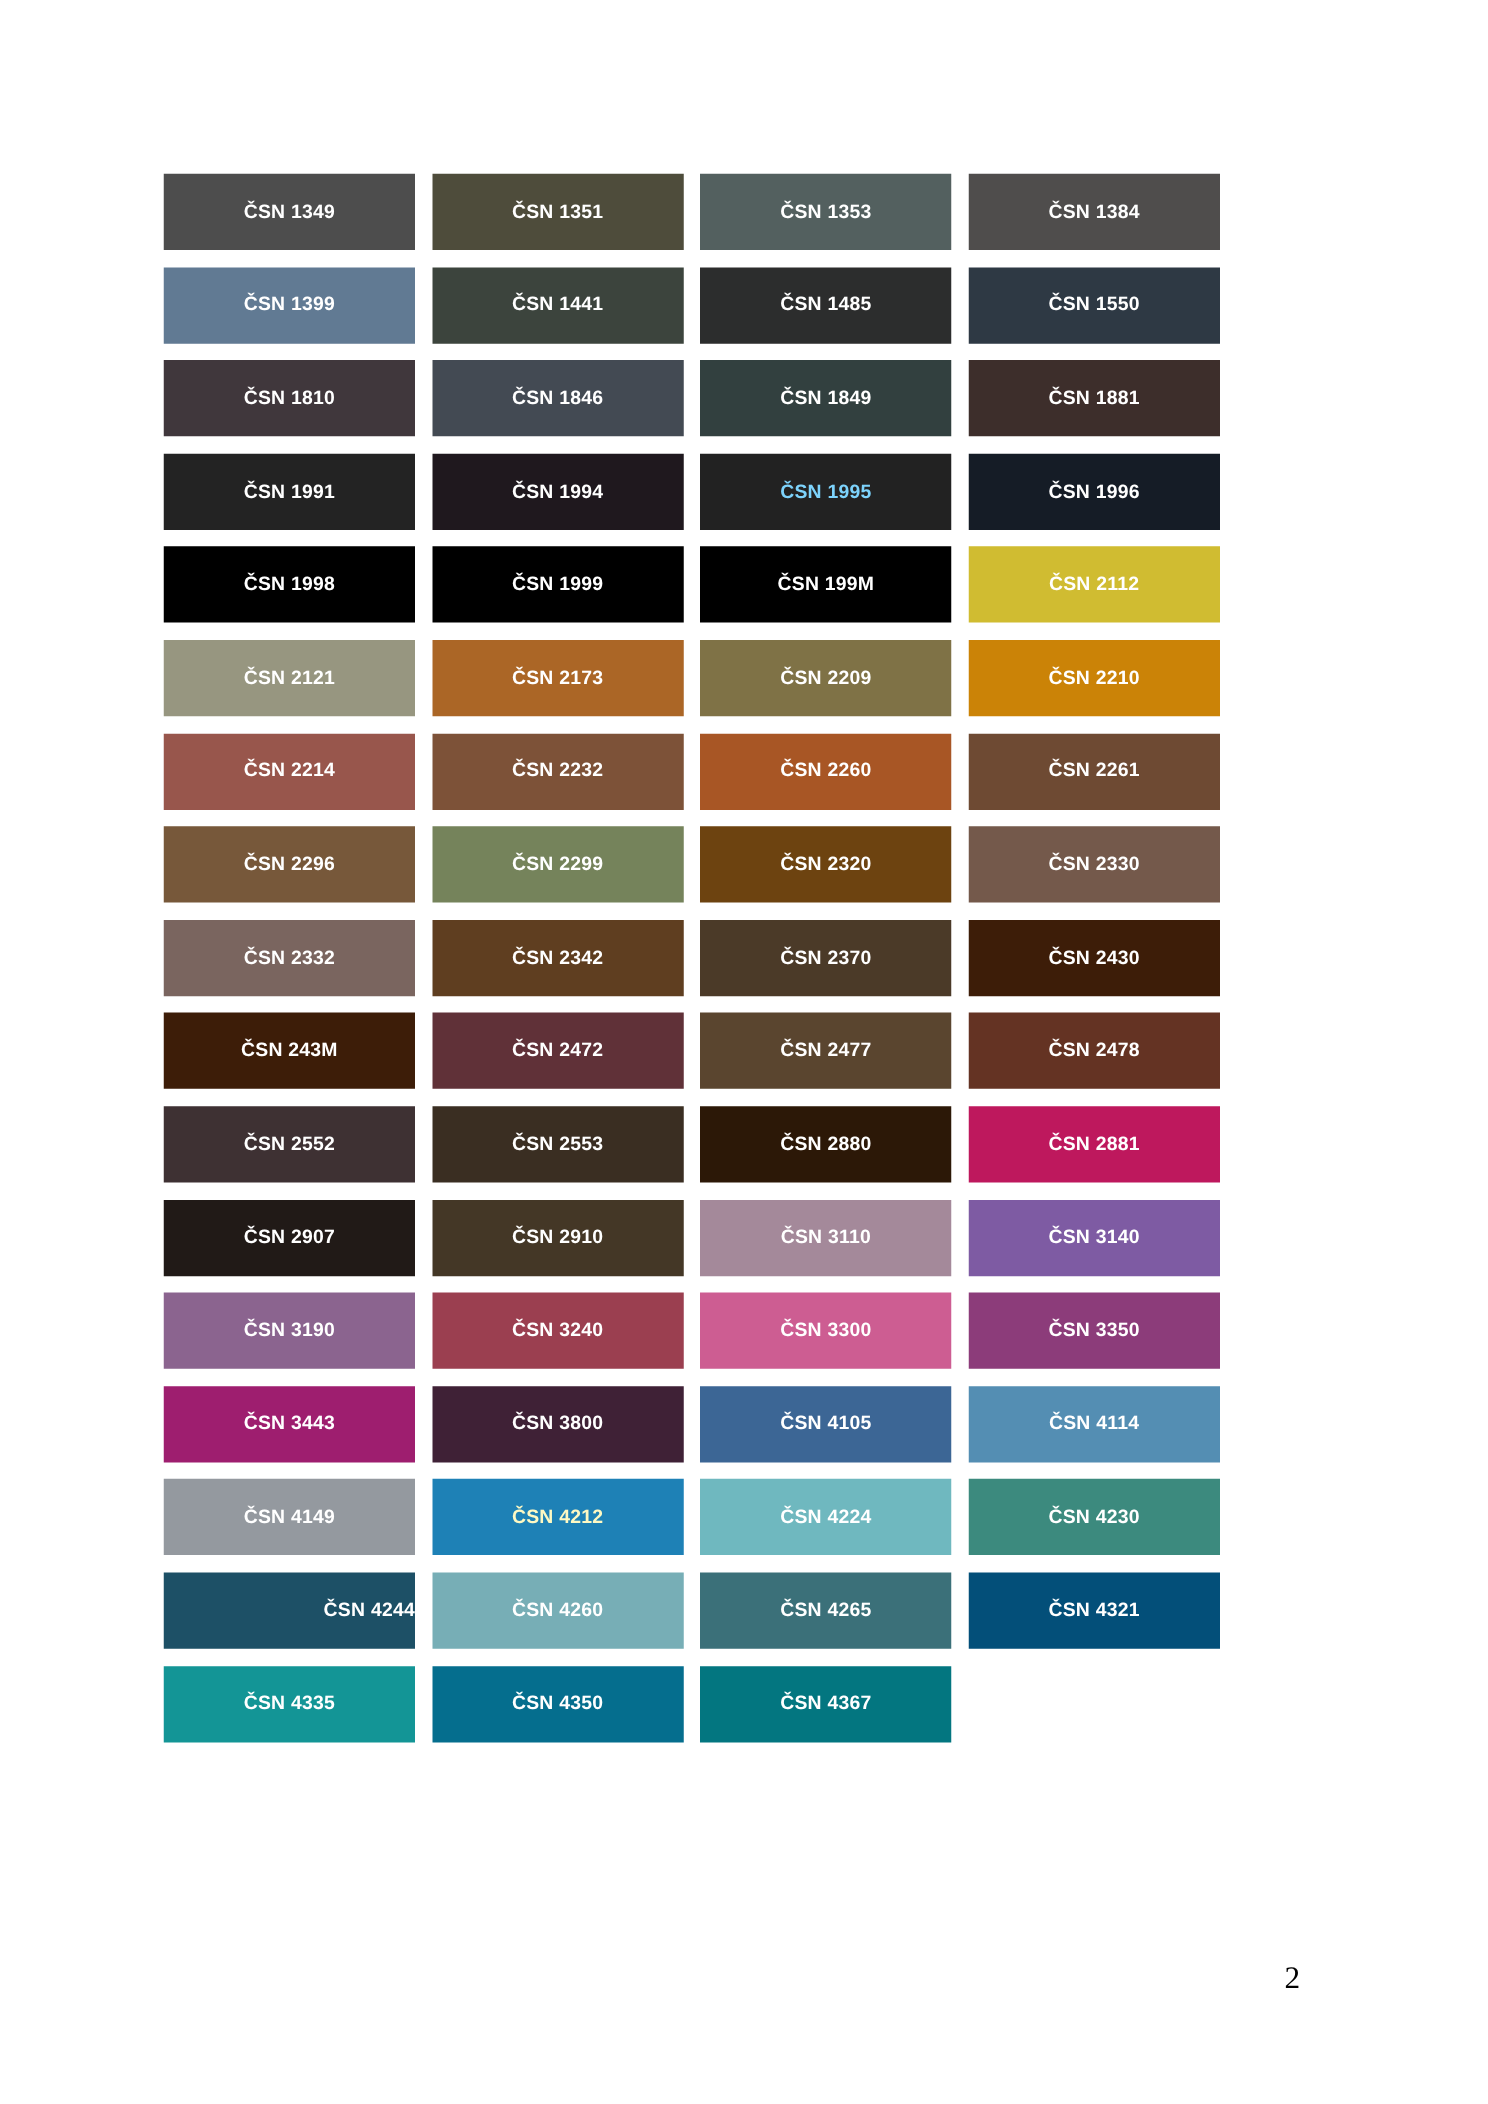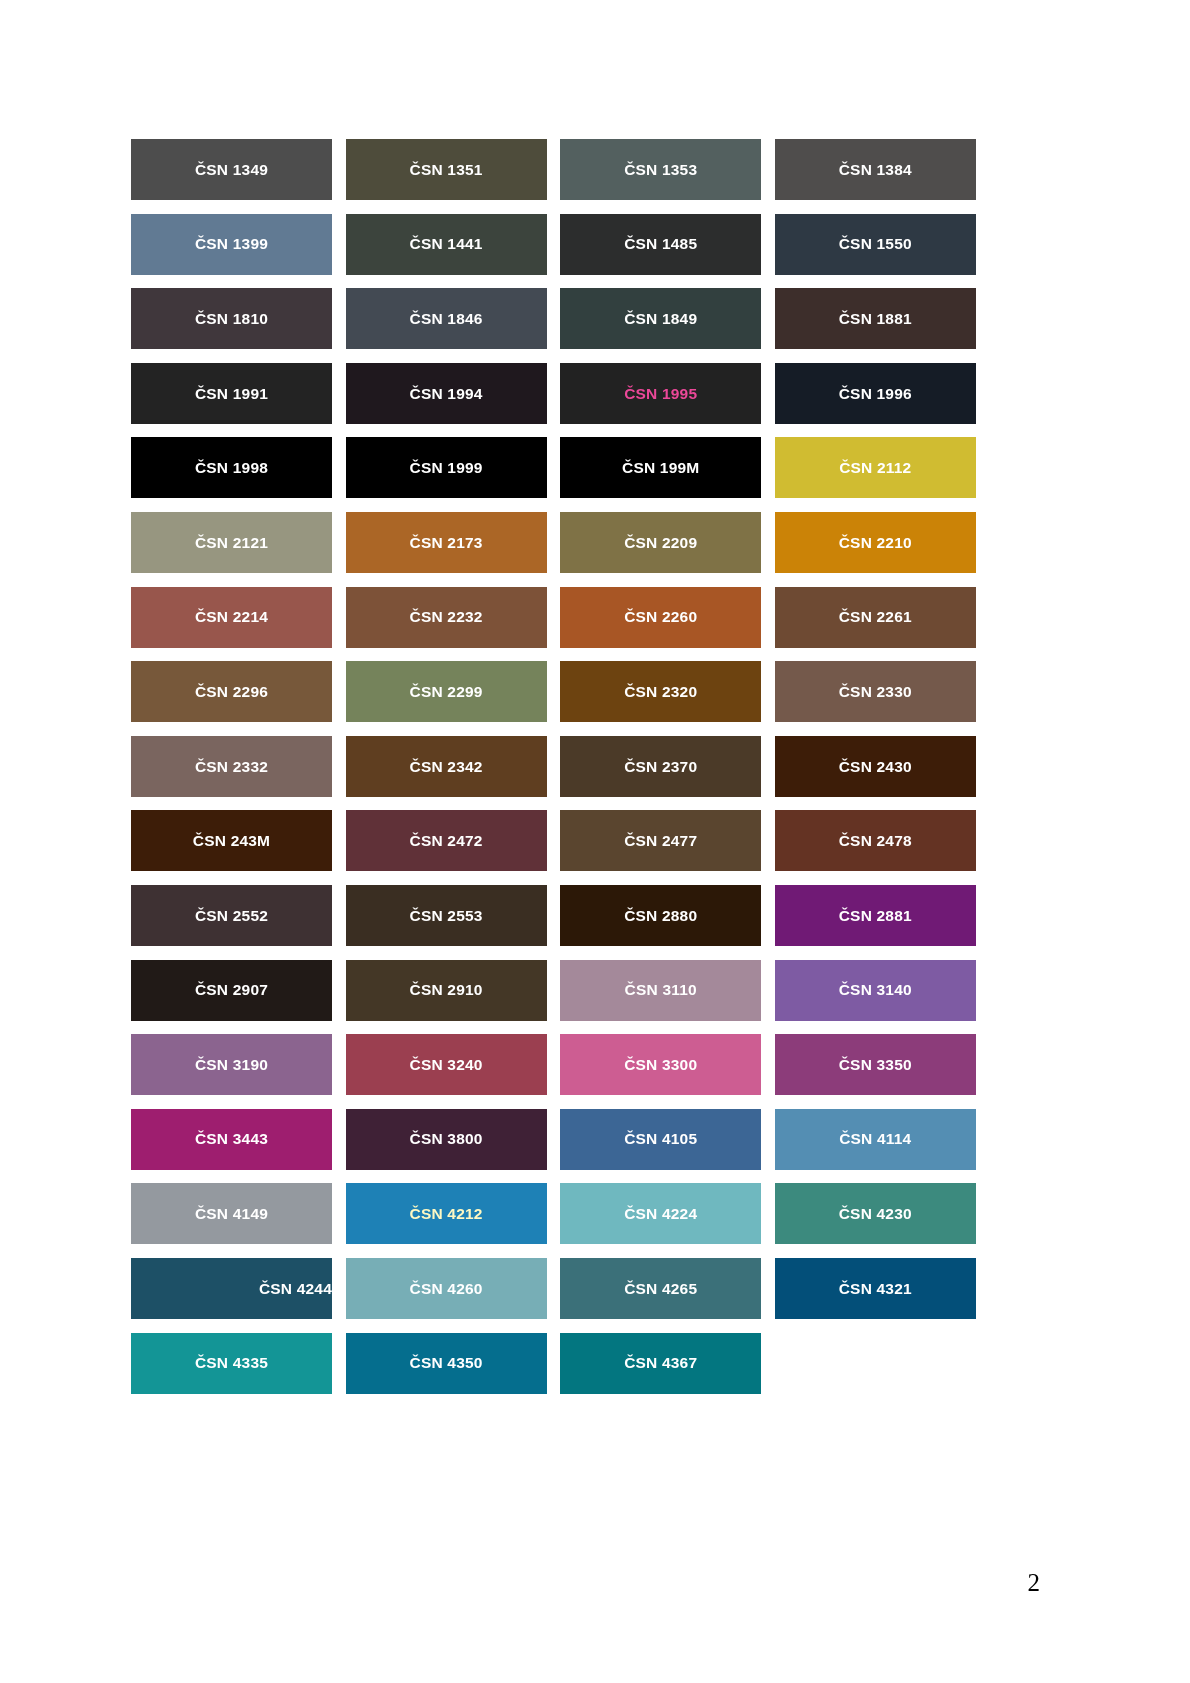--- a/index.html
+++ b/index.html
@@ -107,21 +107,21 @@
       <div class="swatch" style="background-color: rgb(61, 46, 43);">
         <span class="swatch-label" style="color: rgb(255, 255, 255);">ČSN 1881</span>
       </div>
       <div class="swatch" style="background-color: rgb(35, 35, 35);">
         <span class="swatch-label" style="color: rgb(255, 255, 255);">ČSN 1991</span>
       </div>
       <div class="swatch" style="background-color: rgb(31, 24, 30);">
         <span class="swatch-label" style="color: rgb(255, 255, 255);">ČSN 1994</span>
       </div>
       <div class="swatch" style="background-color: rgb(34, 34, 34);">
-        <span class="swatch-label" style="color: #ec4899;">ČSN 1995</span>
+        <span class="swatch-label" style="color: #7dd3fc;">ČSN 1995</span>
       </div>
       <div class="swatch" style="background-color: rgb(21, 28, 38);">
         <span class="swatch-label" style="color: rgb(255, 255, 255);">ČSN 1996</span>
       </div>
       <div class="swatch" style="background-color: rgb(0, 0, 0);">
         <span class="swatch-label" style="color: rgb(255, 255, 255);">ČSN 1998</span>
       </div>
       <div class="swatch" style="background-color: rgb(0, 0, 0);">
         <span class="swatch-label" style="color: rgb(255, 255, 255);">ČSN 1999</span>
       </div>
@@ -193,21 +193,21 @@
       </div>
       <div class="swatch" style="background-color: rgb(62, 49, 51);">
         <span class="swatch-label" style="color: rgb(255, 255, 255);">ČSN 2552</span>
       </div>
       <div class="swatch" style="background-color: rgb(58, 46, 34);">
         <span class="swatch-label" style="color: rgb(255, 255, 255);">ČSN 2553</span>
       </div>
       <div class="swatch" style="background-color: rgb(44, 24, 7);">
         <span class="swatch-label" style="color: rgb(255, 255, 255);">ČSN 2880</span>
       </div>
-      <div class="swatch" style="background-color: #701a75;">
+      <div class="swatch" style="background-color: #be185d;">
         <span class="swatch-label" style="color: rgb(255, 255, 255);">ČSN 2881</span>
       </div>
       <div class="swatch" style="background-color: rgb(33, 26, 23);">
         <span class="swatch-label" style="color: rgb(255, 255, 255);">ČSN 2907</span>
       </div>
       <div class="swatch" style="background-color: rgb(68, 55, 38);">
         <span class="swatch-label" style="color: rgb(255, 255, 255);">ČSN 2910</span>
       </div>
       <div class="swatch" style="background-color: rgb(164, 137, 154);">
         <span class="swatch-label" style="color: rgb(255, 255, 255);">ČSN 3110</span>

